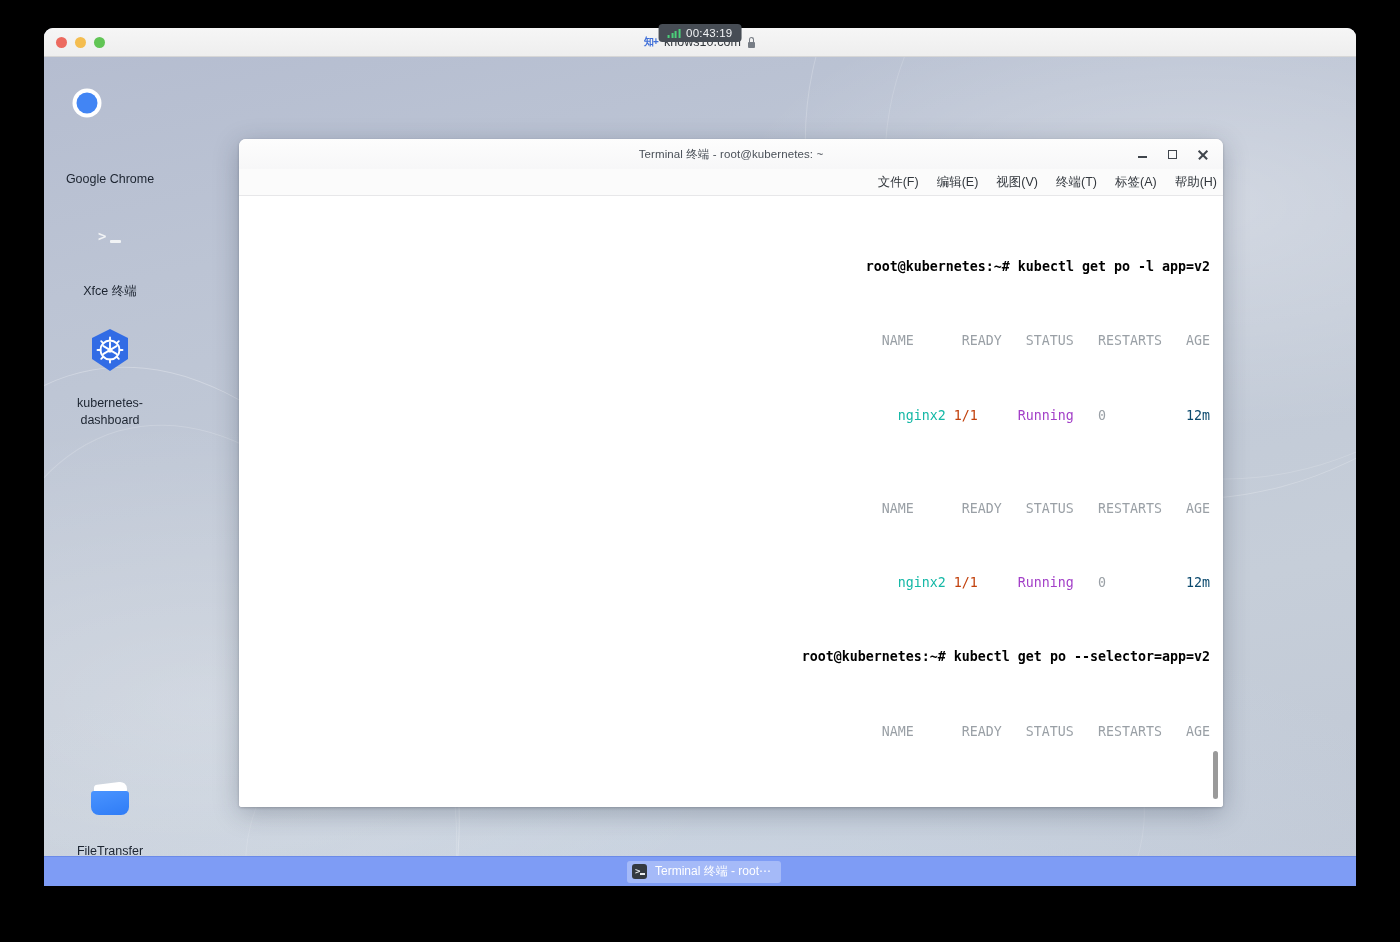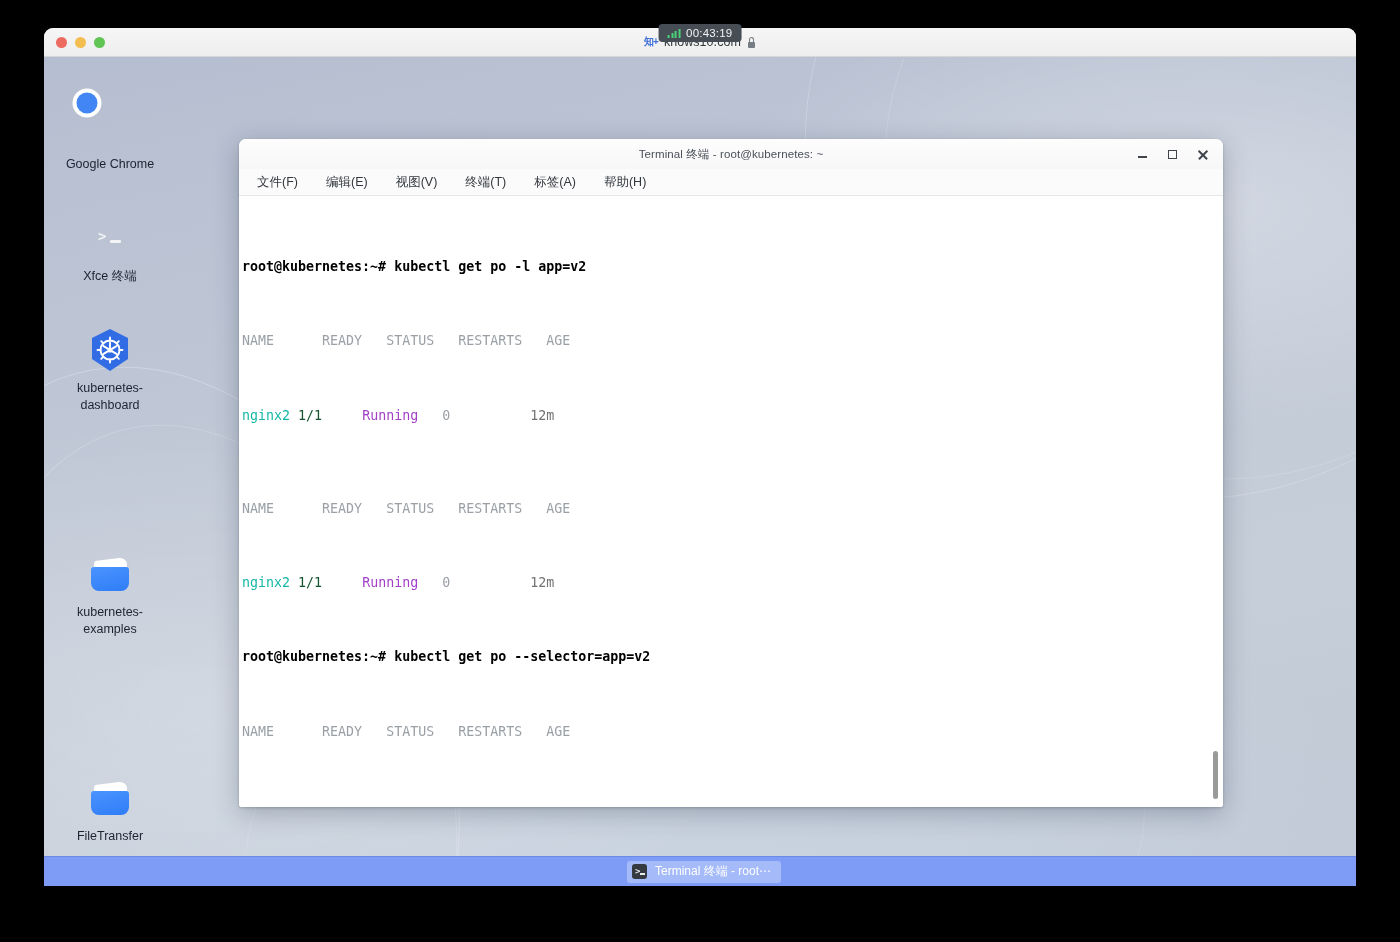--- a/index.html
+++ b/index.html
@@ -160,21 +160,21 @@
   .wave.w4 { left: 840px; top: -200px; width: 660px; height: 620px; transform: rotate(10deg); border-color: rgba(255,255,255,0.16); }
   .wave.w5 { left: 200px; top: 520px; width: 900px; height: 520px; transform: rotate(-5deg); border-color: rgba(255,255,255,0.14); }
 
   
   .desk-icon {
     position: absolute;
     width: 120px;
     display: flex;
     flex-direction: column;
     align-items: center;
-    gap: 7px;
+    gap: 22px;
     left: 6px;
   }
   .desk-icon .glyph {
     width: 46px;
     height: 46px;
     position: relative;
   }
   .desk-icon .caption {
     font-size: 12.5px;
     color: #1c2430;
@@ -332,55 +332,57 @@
   }
   .win-btn .close::before { transform: rotate(45deg); }
   .win-btn .close::after { transform: rotate(-45deg); }
 
   .term-menubar {
     height: 26px;
     background: #fbfbfb;
     border-bottom: 1px solid #e7e7e9;
     display: flex;
     align-items: center;
-    padding-left: 12px;
-    gap: 16px;
+    padding-left: 5px;
+    gap: 6px;
     flex: none;
+    justify-content: flex-end;
   }
   .menu-item {
     font-size: 12.5px;
     color: #32373d;
     padding: 2px 6px;
     border-radius: 2px;
     white-space: nowrap;
   }
 
   .term-body {
     position: relative;
     flex: 1;
     background: #ffffff;
     overflow: hidden;
     padding: 6px 13px 0 2px;
+    text-align: right;
   }
   .term-lines {
     font-family: "DejaVu Sans Mono", monospace;
     font-size: 13.3px;
     line-height: 18.6px;
     white-space: pre;
     padding-left: 1px;
   }
   .t-line { display: block; height: 18.6px; }
   .c-prompt { color: #000000; font-weight: 700; }
   .c-cmd    { color: #000000; font-weight: 700; }
   .c-header { color: #9aa0a6; }
   .c-name   { color: #15b8a6; }
-  .c-ready  { color: #14532d; }
+  .c-ready  { color: #c2410c; }
   .c-status { color: #a340c8; }
   .c-zero   { color: #9aa0a6; }
-  .c-age    { color: #737373; }
+  .c-age    { color: #0c4a6e; }
 
   .term-scrollbar {
     position: absolute;
     right: 3px;
     top: 0;
     bottom: 0;
     width: 10px;
     background: transparent;
   }
   .term-scroll-thumb {
@@ -508,24 +510,20 @@
               <line x1="25.3" y1="21.6" x2="29.5" y2="19.1"></line>
               <line x1="20.7" y1="21.6" x2="16.5" y2="19.1"></line>
             </g>
           </svg>
         </span>
       </span>
       <span class="caption">kubernetes-dashboard</span>
     </div>
 
 
-    <div class="desk-icon" style="top:494px">
-      <span class="glyph"><span class="folder-icon"></span></span>
-      <span class="caption">kubernetes-examples</span>
-    </div>
 
 
     <div class="desk-icon" style="top:718px">
       <span class="glyph"><span class="folder-icon"></span></span>
       <span class="caption">FileTransfer</span>
     </div>
 
     <div class="terminal-window">
 
       <div class="term-titlebar">

